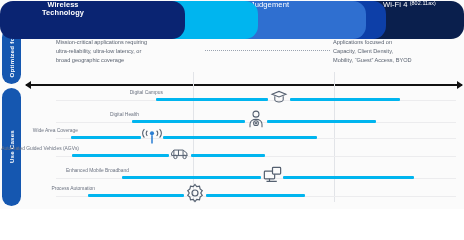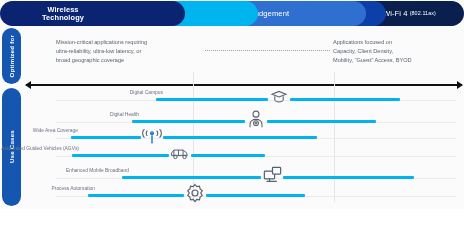--- a/index.html
+++ b/index.html
@@ -10,22 +10,22 @@
     overflow:hidden;
     position:relative;
   }
   .stage{position:absolute;inset:0;background:#fbfbfb;}
 
   
   .topbar{
     position:absolute;left:0;top:1px;width:464px;height:25px;
   }
   .seg{
-    position:absolute;top:0;height:25px;
-    display:flex;align-items:center;justify-content:center;
+    position:absolute;top:0;height:38px;
+    display:flex;justify-content:center;
     color:#ffffff;text-align:center;line-height:1.05;
     letter-spacing:.1px;
   }
   .seg-wireless{
     left:0;width:185px;border-radius:13px;
     background:#0a2472;z-index:5;
     font-size:7.4px;font-weight:bold;
     justify-content:flex-start;padding-left:26px;box-sizing:border-box;
   }
   .seg-wireless span{display:block;width:74px;text-align:center;}

